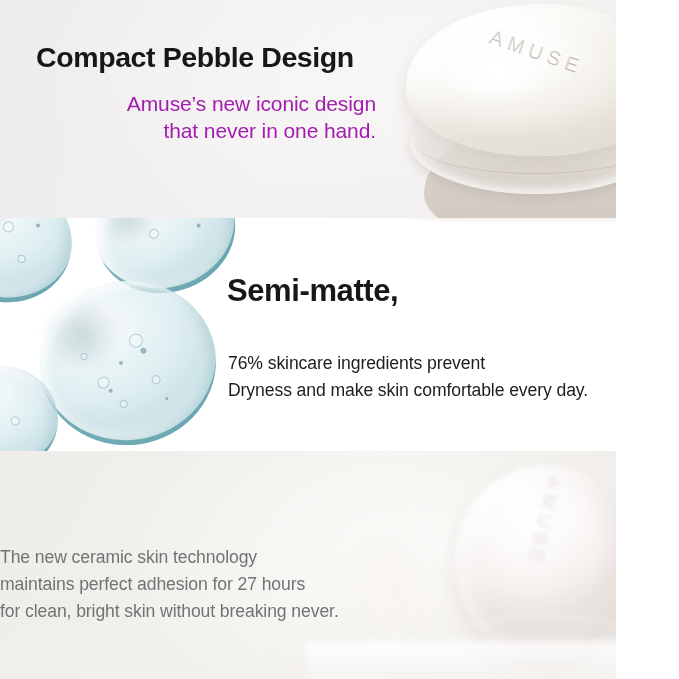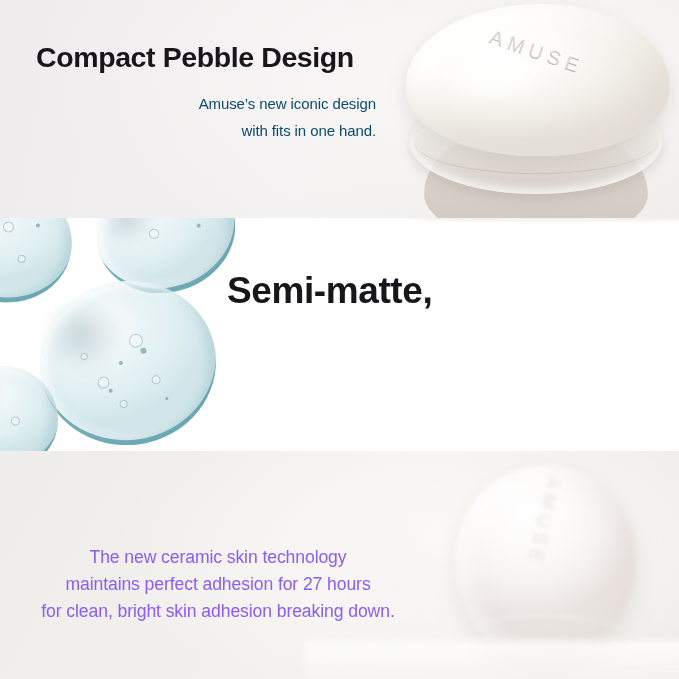--- a/index.html
+++ b/index.html
@@ -4,40 +4,40 @@
 <style>
   html,body{margin:0;padding:0;}
   body{
     width:679px;height:679px;overflow:hidden;
     font-family:"Liberation Sans", sans-serif;
     background:#ffffff;
   }
   #page{position:relative;width:679px;height:679px;overflow:hidden;}
 
   
-  .panel{position:absolute;left:0;width:679px;overflow:hidden;}
+  .panel{position:absolute;left:0;width:616px;overflow:hidden;}
 
   
   #panel-1{top:0;height:218px;background:#f1efef;}
   #panel-1 .p1-bgwash{
     position:absolute;inset:0;
     background:
       radial-gradient(120% 150% at 78% 35%, #faf9f8 0%, rgba(250,249,248,0) 60%),
       linear-gradient(100deg,#eeecec 0%,#f2f0f0 45%,#edeae8 100%);
   }
   .p1-head{
     position:absolute;left:36px;top:41px;
     font-size:28.5px;font-weight:700;letter-spacing:-0.4px;
     color:#17161a;white-space:nowrap;
   }
   .p1-body-block{
     position:absolute;left:30px;top:91px;width:346px;
     text-align:right;
-    font-size:15px;line-height:26.5px;font-weight:400;
-    color:#0c4a6e;letter-spacing:-0.1px;
+    font-size:21px;line-height:26.5px;font-weight:400;
+    color:#a21caf;letter-spacing:-0.1px;
   }
   .p1-body-block div{white-space:nowrap;}
 
   
   #compact-1{position:absolute;left:398px;top:-6px;width:300px;height:250px;}
   #compact-1 .base{
     position:absolute;left:26px;top:128px;width:224px;height:120px;
     border-radius:50% 50% 46% 46%/60% 60% 40% 40%;
     background:linear-gradient(180deg,#e8e2dc 0%,#d9d2cb 40%,#cfc7bf 100%);
     filter:blur(0.6px);
@@ -105,21 +105,21 @@
   .bub{position:absolute;border-radius:50%;border:1px solid rgba(120,165,175,.52);background:rgba(255,255,255,.30);}
   .dot{position:absolute;border-radius:50%;background:rgba(86,134,145,.55);}
 
   #blob-big{left:40px;top:63px;width:176px;height:164px;transform:rotate(-8deg);}
   #blob-tl{left:-62px;top:-38px;width:134px;height:122px;transform:rotate(12deg);}
   #blob-tr{left:96px;top:-46px;width:140px;height:120px;transform:rotate(-18deg);}
   #blob-bl{left:-54px;top:148px;width:112px;height:106px;transform:rotate(6deg);}
 
   #panel-2 .p2-head{
     position:absolute;left:227px;top:55px;
-    font-size:37px;font-weight:700;line-height:35px;letter-spacing:-0.4px;
+    font-size:31px;font-weight:700;line-height:35px;letter-spacing:-0.4px;
     color:#17161a;
   }
   #panel-2 .p2-head div{white-space:nowrap;}
   #panel-2 .p2-body{
     position:absolute;left:228px;top:132px;
     font-size:17.6px;font-weight:400;line-height:27px;letter-spacing:-0.1px;
     color:#1d1c20;
   }
   #panel-2 .p2-body div{white-space:nowrap;}
   #panel-2 .p2-topstrip{
@@ -140,23 +140,22 @@
   #panel-3 .p3-head{
     position:absolute;left:0;right:0;top:48px;
     padding-right:257px;
     text-align:center;
     font-size:27px;font-weight:700;letter-spacing:-0.4px;
     color:#17161a;white-space:nowrap;
   }
   #panel-3 .p3-body{
     position:absolute;left:0;right:0;top:93px;
     padding-right:243px;
-    text-align:center;
     font-size:17.6px;font-weight:400;line-height:27px;letter-spacing:-0.1px;
-    color:#8b5cf6;
+    color:#737373;
   }
   #panel-3 .p3-body div{white-space:nowrap;}
 
   #compact-3{position:absolute;left:455px;top:14px;width:230px;height:210px;filter:blur(2.2px);}
   #compact-3 .pebble{
     position:absolute;left:0;top:0;width:182px;height:196px;
     border-radius:50% 50% 48% 48%/48% 48% 52% 52%;
     background:
       radial-gradient(62% 54% at 40% 24%, #ffffff 0%, #fcfaf9 42%, #f4f0ee 74%, #eae4e1 100%);
     box-shadow:
@@ -195,21 +194,21 @@
 
 <div id="page">
 
   <section class="panel" id="panel-1">
     <div class="p1-bgwash"></div>
 
     <div class="p1-head">Compact Pebble Design</div>
 
     <div class="p1-body-block">
       <div>Amuse’s new iconic design</div>
-      <div>with fits in one hand.</div>
+      <div>that never in one hand.</div>
     </div>
 
     <div id="compact-1">
       <div class="base"></div>
       <div class="rim-clear"></div>
       <div class="rim-line"></div>
       <div class="lid">
         <div class="lid-hi"></div>
         <div class="emboss">AMUSE</div>
       </div>
@@ -257,36 +256,38 @@
       <div class="shadowEdge"></div>
       <div class="rim"></div>
       <div class="bub" style="left:58%;top:46%;width:7px;height:7px;"></div>
     </div>
 
     <div class="p2-head">
       <div>Semi-matte,</div>
     </div>
 
     <div class="p2-body">
+      <div>76% skincare ingredients prevent</div>
+      <div>Dryness and make skin comfortable every day.</div>
     </div>
   </section>
 
   <section class="panel" id="panel-3">
     <div class="p3-bgwash"></div>
 
     <div id="compact-3">
       <div class="ghost"></div>
       <div class="pebble">
         <div class="emboss3">AMUSE</div>
       </div>
       <div class="pebble-rim"></div>
       <div class="surface"></div>
     </div>
 
 
     <div class="p3-body">
       <div>The new ceramic skin technology</div>
       <div>maintains perfect adhesion for 27 hours</div>
-      <div>for clean, bright skin adhesion breaking down.</div>
+      <div>for clean, bright skin without breaking never.</div>
     </div>
   </section>
 
 </div>
 
 </body></html>

